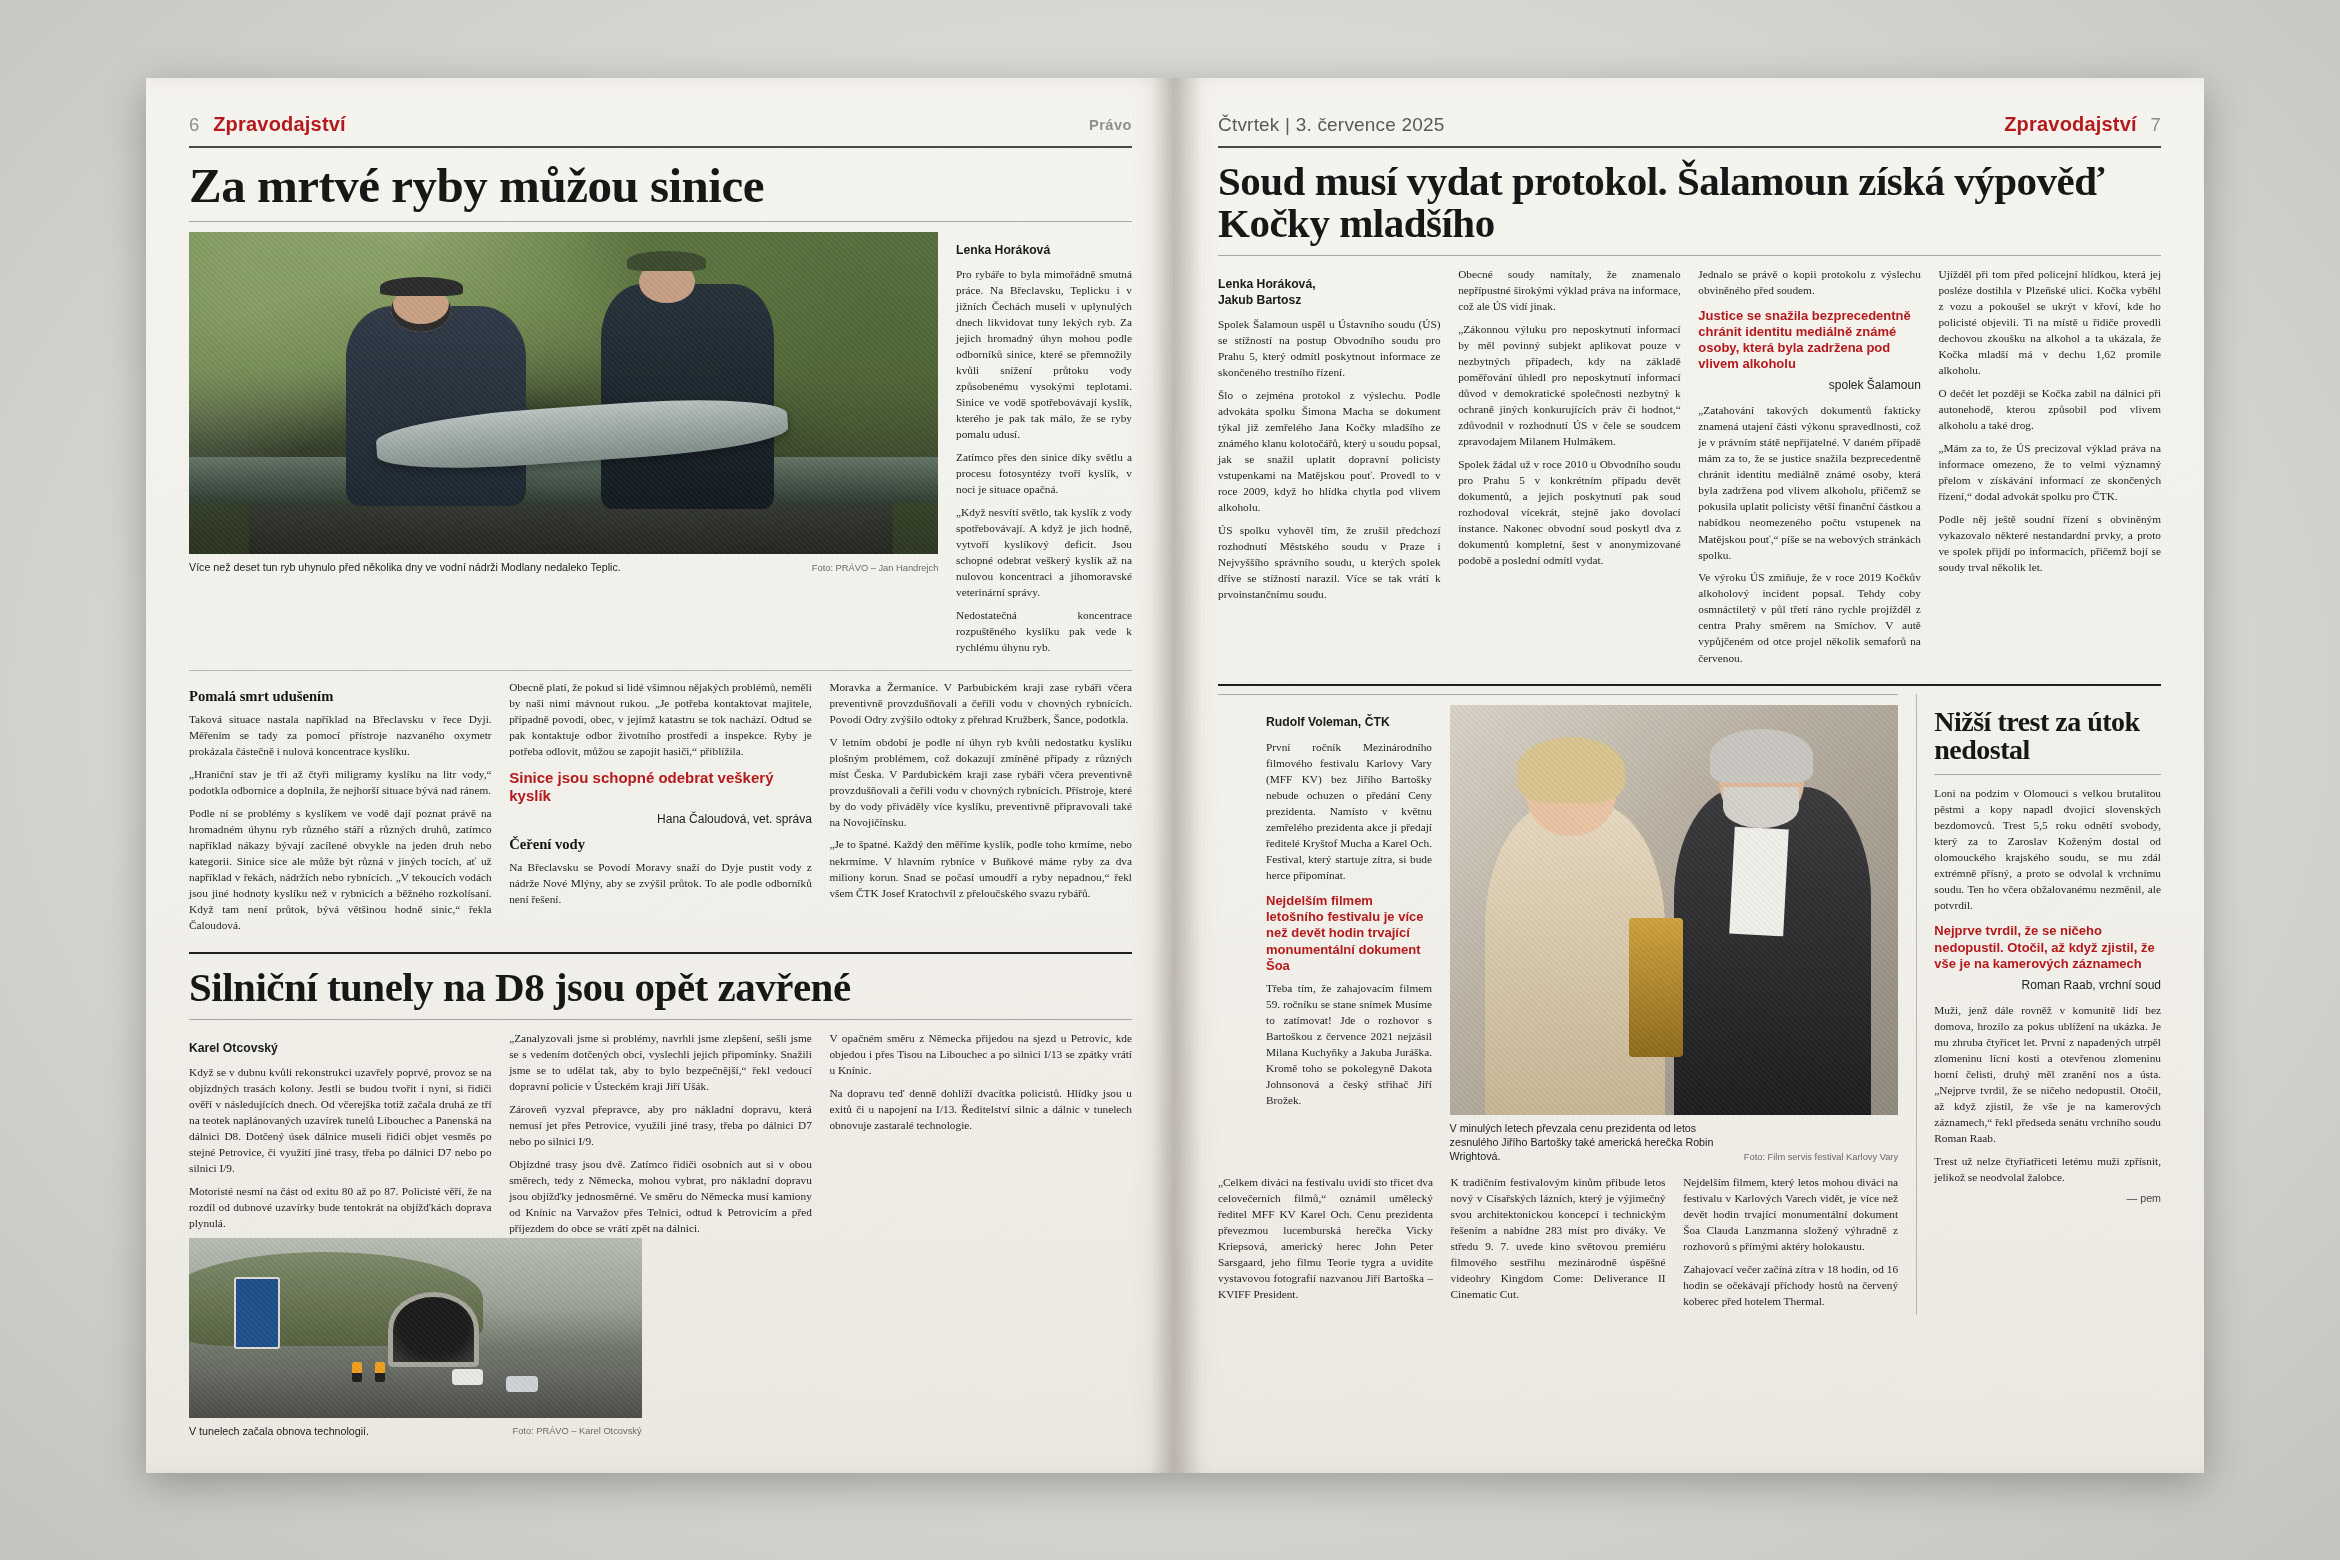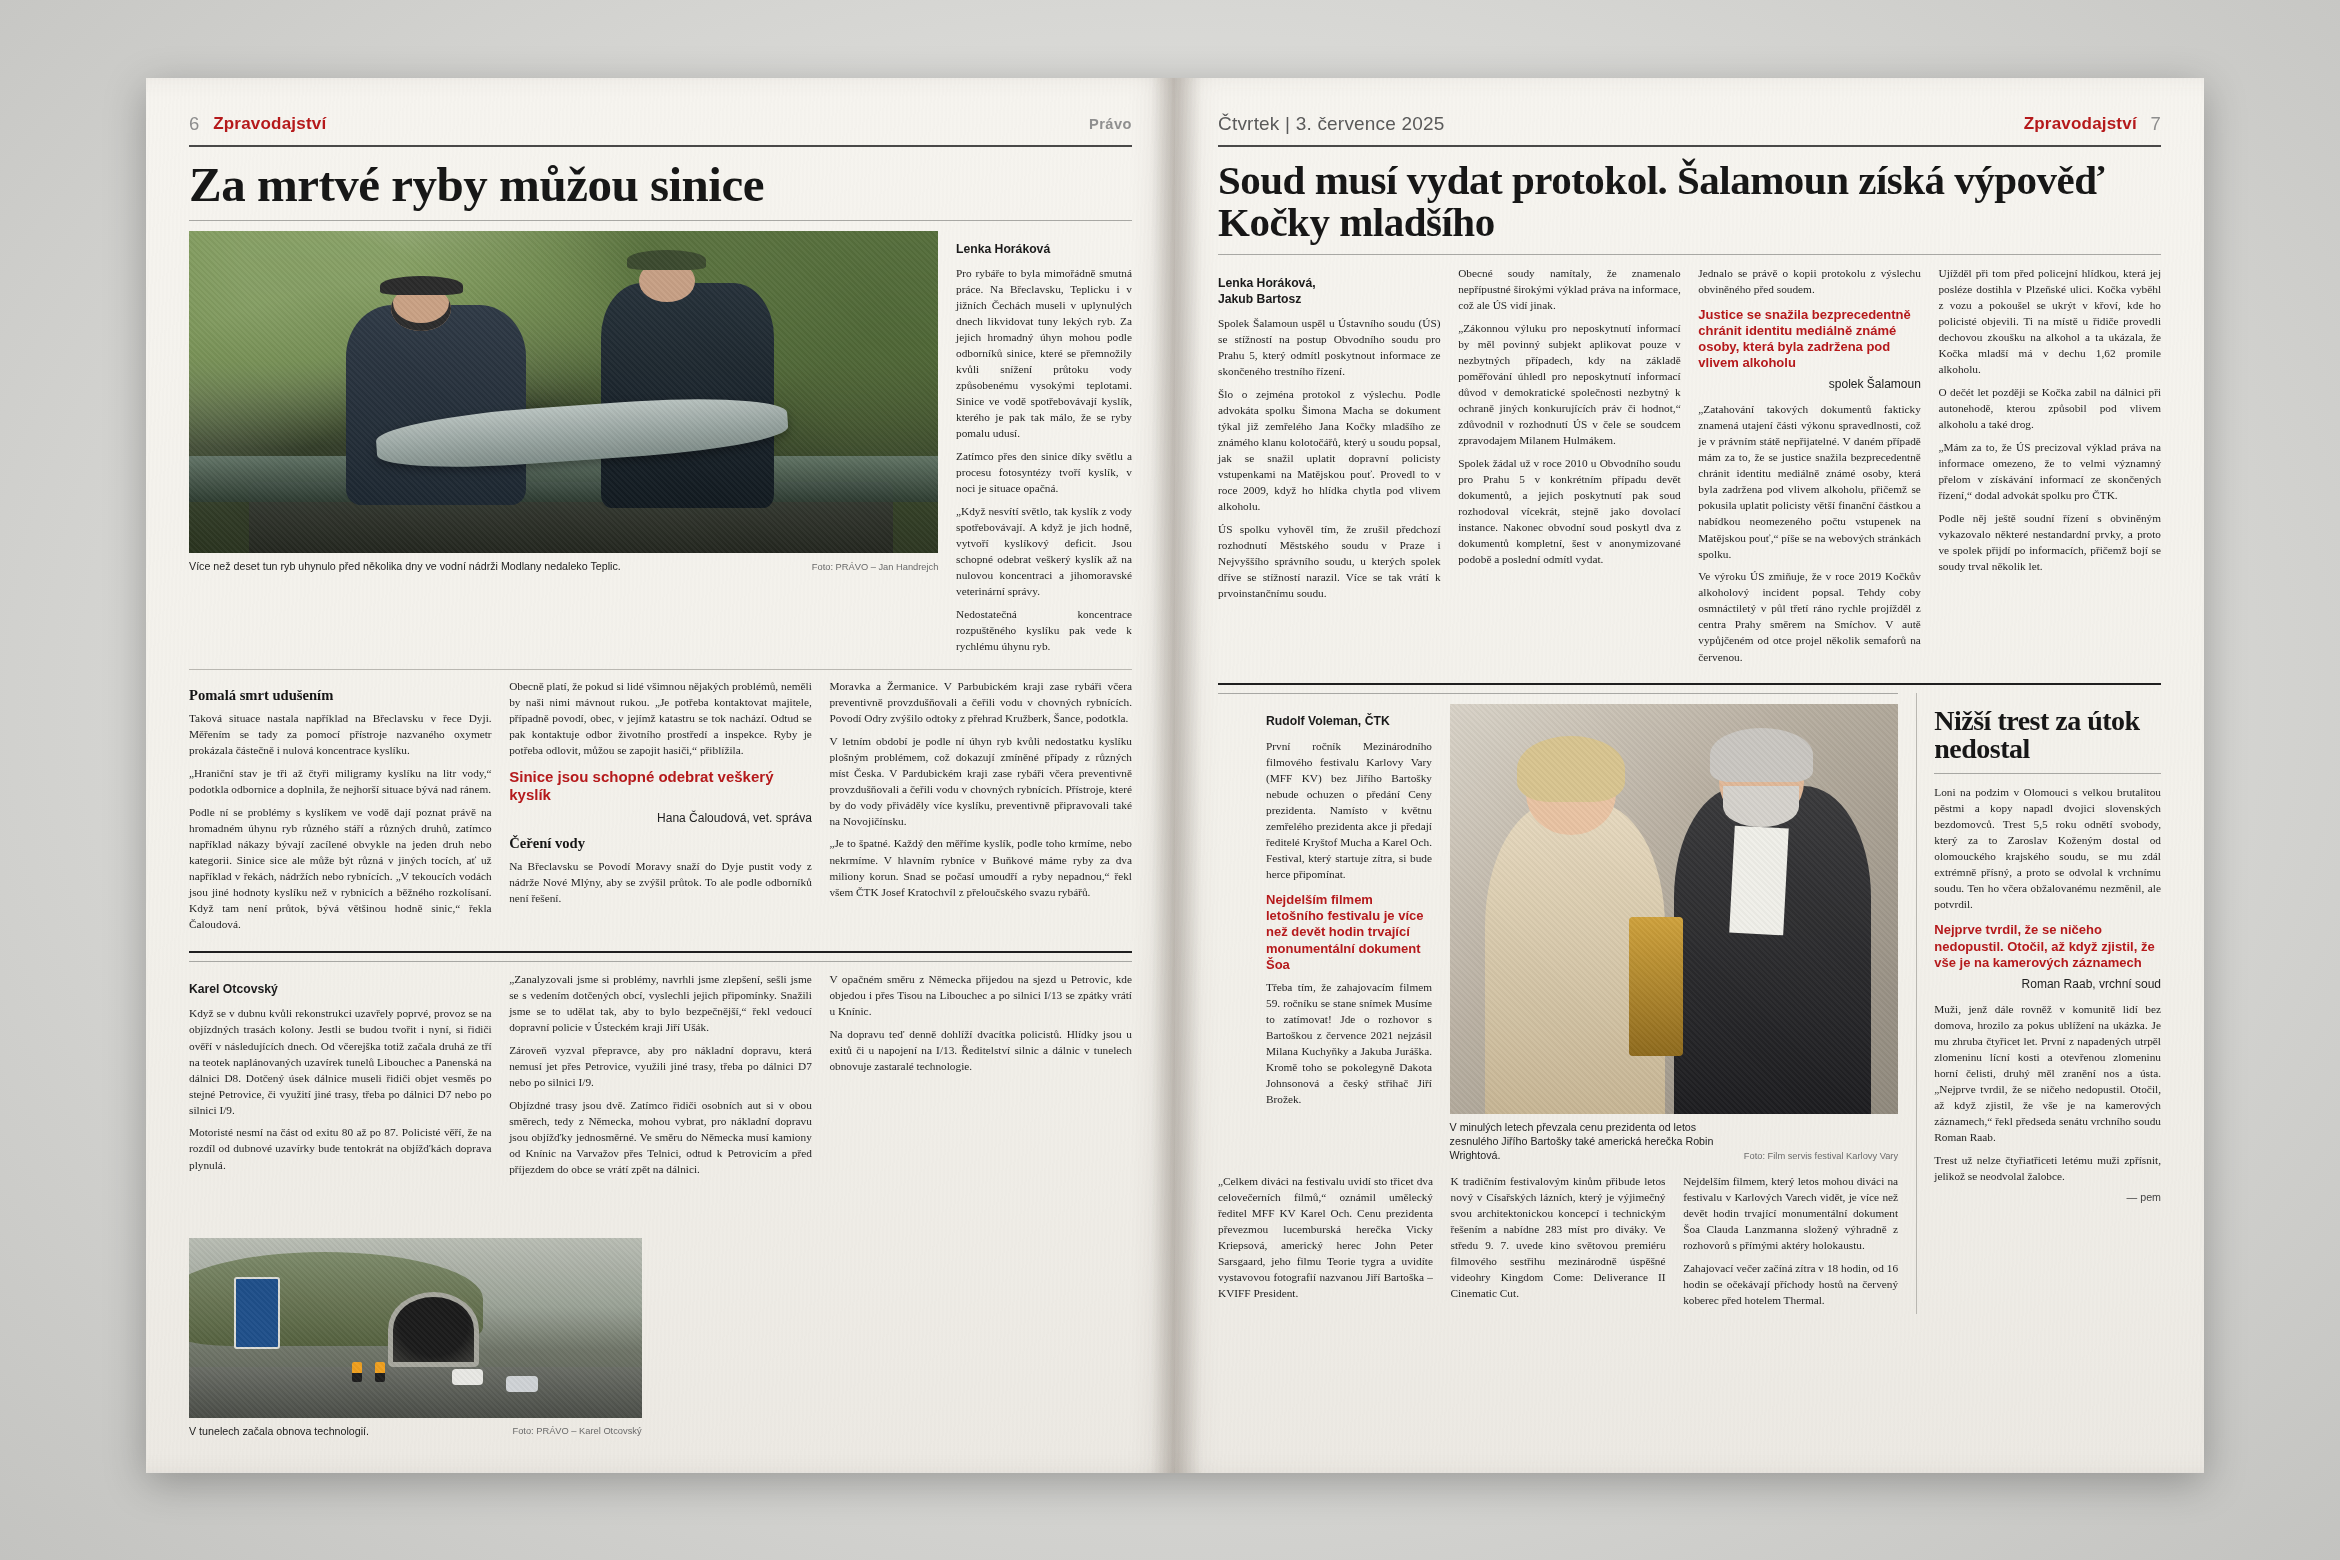--- a/index.html
+++ b/index.html
@@ -45,21 +45,21 @@
   .inner { position: absolute; inset: 0; padding: 35px 43px; }
 
   
   .runhead {
     display: flex; align-items: center; gap: 13.7px;
     font-family: "Liberation Sans", sans-serif;
     font-size: 16.6px; letter-spacing: 0.2px;
     padding-bottom: 9.8px;
   }
   .runhead .num { color: #8d8d8d; font-size: 18.5px; }
-  .runhead .sect { color: #b5191b; font-weight: bold; font-size: 17px; }
+  .runhead .sect { color: #b5191b; font-weight: bold; font-size: 20px; }
   .runhead .spacer { flex: 1; }
   .runhead .logo { color: #8f8f8f; font-weight: bold; letter-spacing: 0.5px; font-size: 14.6px;}
   .runhead .date { color: #5a5a5a; font-size: 19px; }
   .rule { height: 2px; background: #2a2a2a; opacity: .85; }
   .rule.thin { height: 1px; background: #9a9a96; }
 
   
   h1.hl {
     font-family: "Liberation Serif", serif;
     font-weight: bold;
@@ -281,20 +281,21 @@
           </div>
           <div class="col">
             <p class="body">Moravka a Žermanice. V Parbubickém kraji zase rybáři včera preventivně provzdušňovali a čeřili vodu v chovných rybnících. Povodí Odry zvýšilo odtoky z přehrad Kružberk, Šance, podotkla.</p>
             <p class="body">V letním období je podle ní úhyn ryb kvůli nedostatku kyslíku plošným problémem, což dokazují zmíněné případy z různých míst Česka. V Pardubickém kraji zase rybáři včera preventivně provzdušňovali a čeřili vodu v chovných rybnících. Přístroje, které by do vody přiváděly více kyslíku, preventivně připravovali také na Novojičínsku.</p>
             <p class="body">„Je to špatné. Každý den měříme kyslík, podle toho krmíme, nebo nekrmíme. V hlavním rybníce v Buňkové máme ryby za dva miliony korun. Snad se počasí umoudří a ryby nepadnou,“ řekl všem ČTK Josef Kratochvíl z přeloučského svazu rybářů.</p>
           </div>
         </div>
 
         <div class="box-rule"></div>
 
+        <h1 class="hl hl-lg">Silniční tunely na D8 jsou opět zavřené</h1>
         <div class="rule thin"></div>
 
         <div class="cols" style="margin-top:9.8px;">
           <div class="col">
             <div class="byline">Karel Otcovský</div>
             <p class="body">Když se v dubnu kvůli rekonstrukci uzavřely poprvé, provoz se na objízdných trasách kolony. Jestli se budou tvořit i nyní, si řidiči ověří v následujících dnech. Od včerejška totiž začala druhá ze tří na teotek naplánovaných uzavírek tunelů Libouchec a Panenská na dálnici D8. Dotčený úsek dálnice museli řidiči objet vesměs po stejné Petrovice, či využití jiné trasy, třeba po dálnici D7 nebo po silnici I/9.</p>
             <p class="body">Motoristé nesmí na část od exitu 80 až po 87. Policisté věří, že na rozdíl od dubnové uzavírky bude tentokrát na objížďkách doprava plynulá.</p>
           </div>
           <div class="col">
             <p class="body">„Zanalyzovali jsme si problémy, navrhli jsme zlepšení, sešli jsme se s vedením dotčených obcí, vyslechli jejich připomínky. Snažili jsme se to udělat tak, aby to bylo bezpečnější,“ řekl vedoucí dopravní policie v Ústeckém kraji Jiří Ušák.</p>

